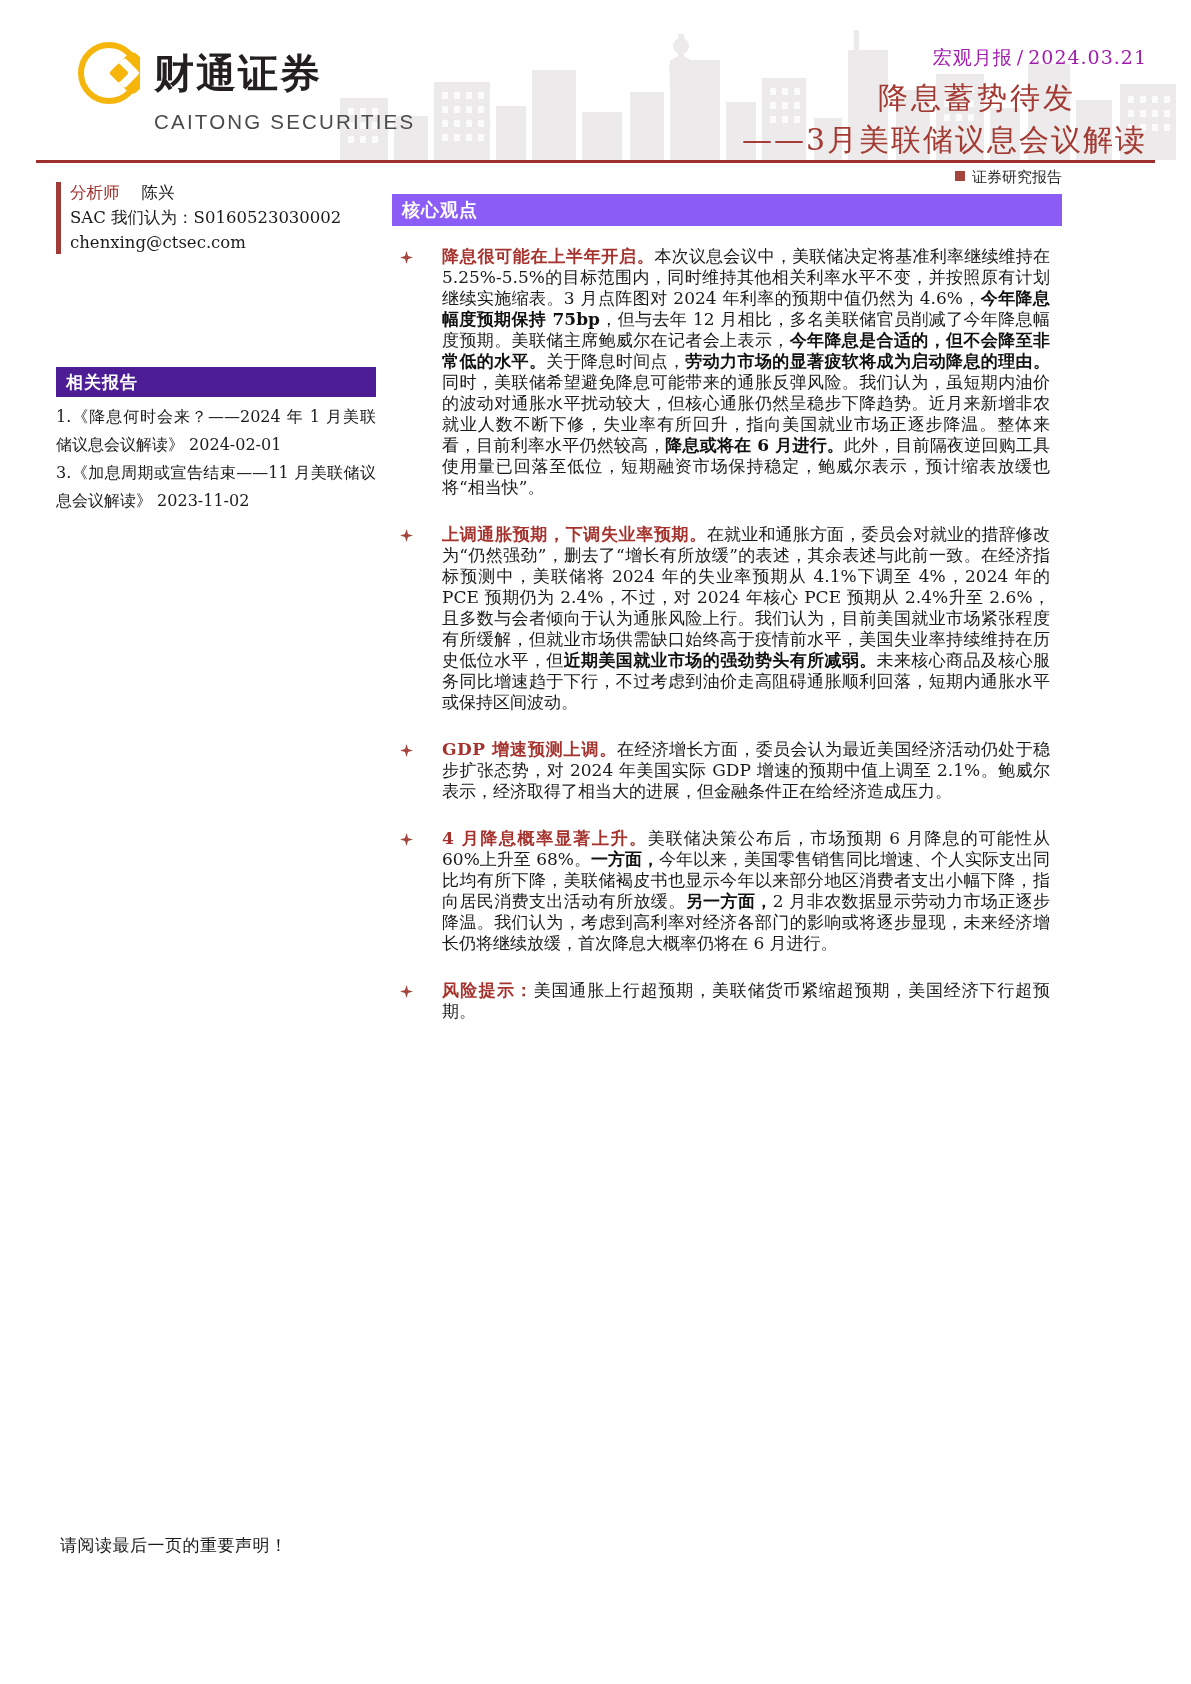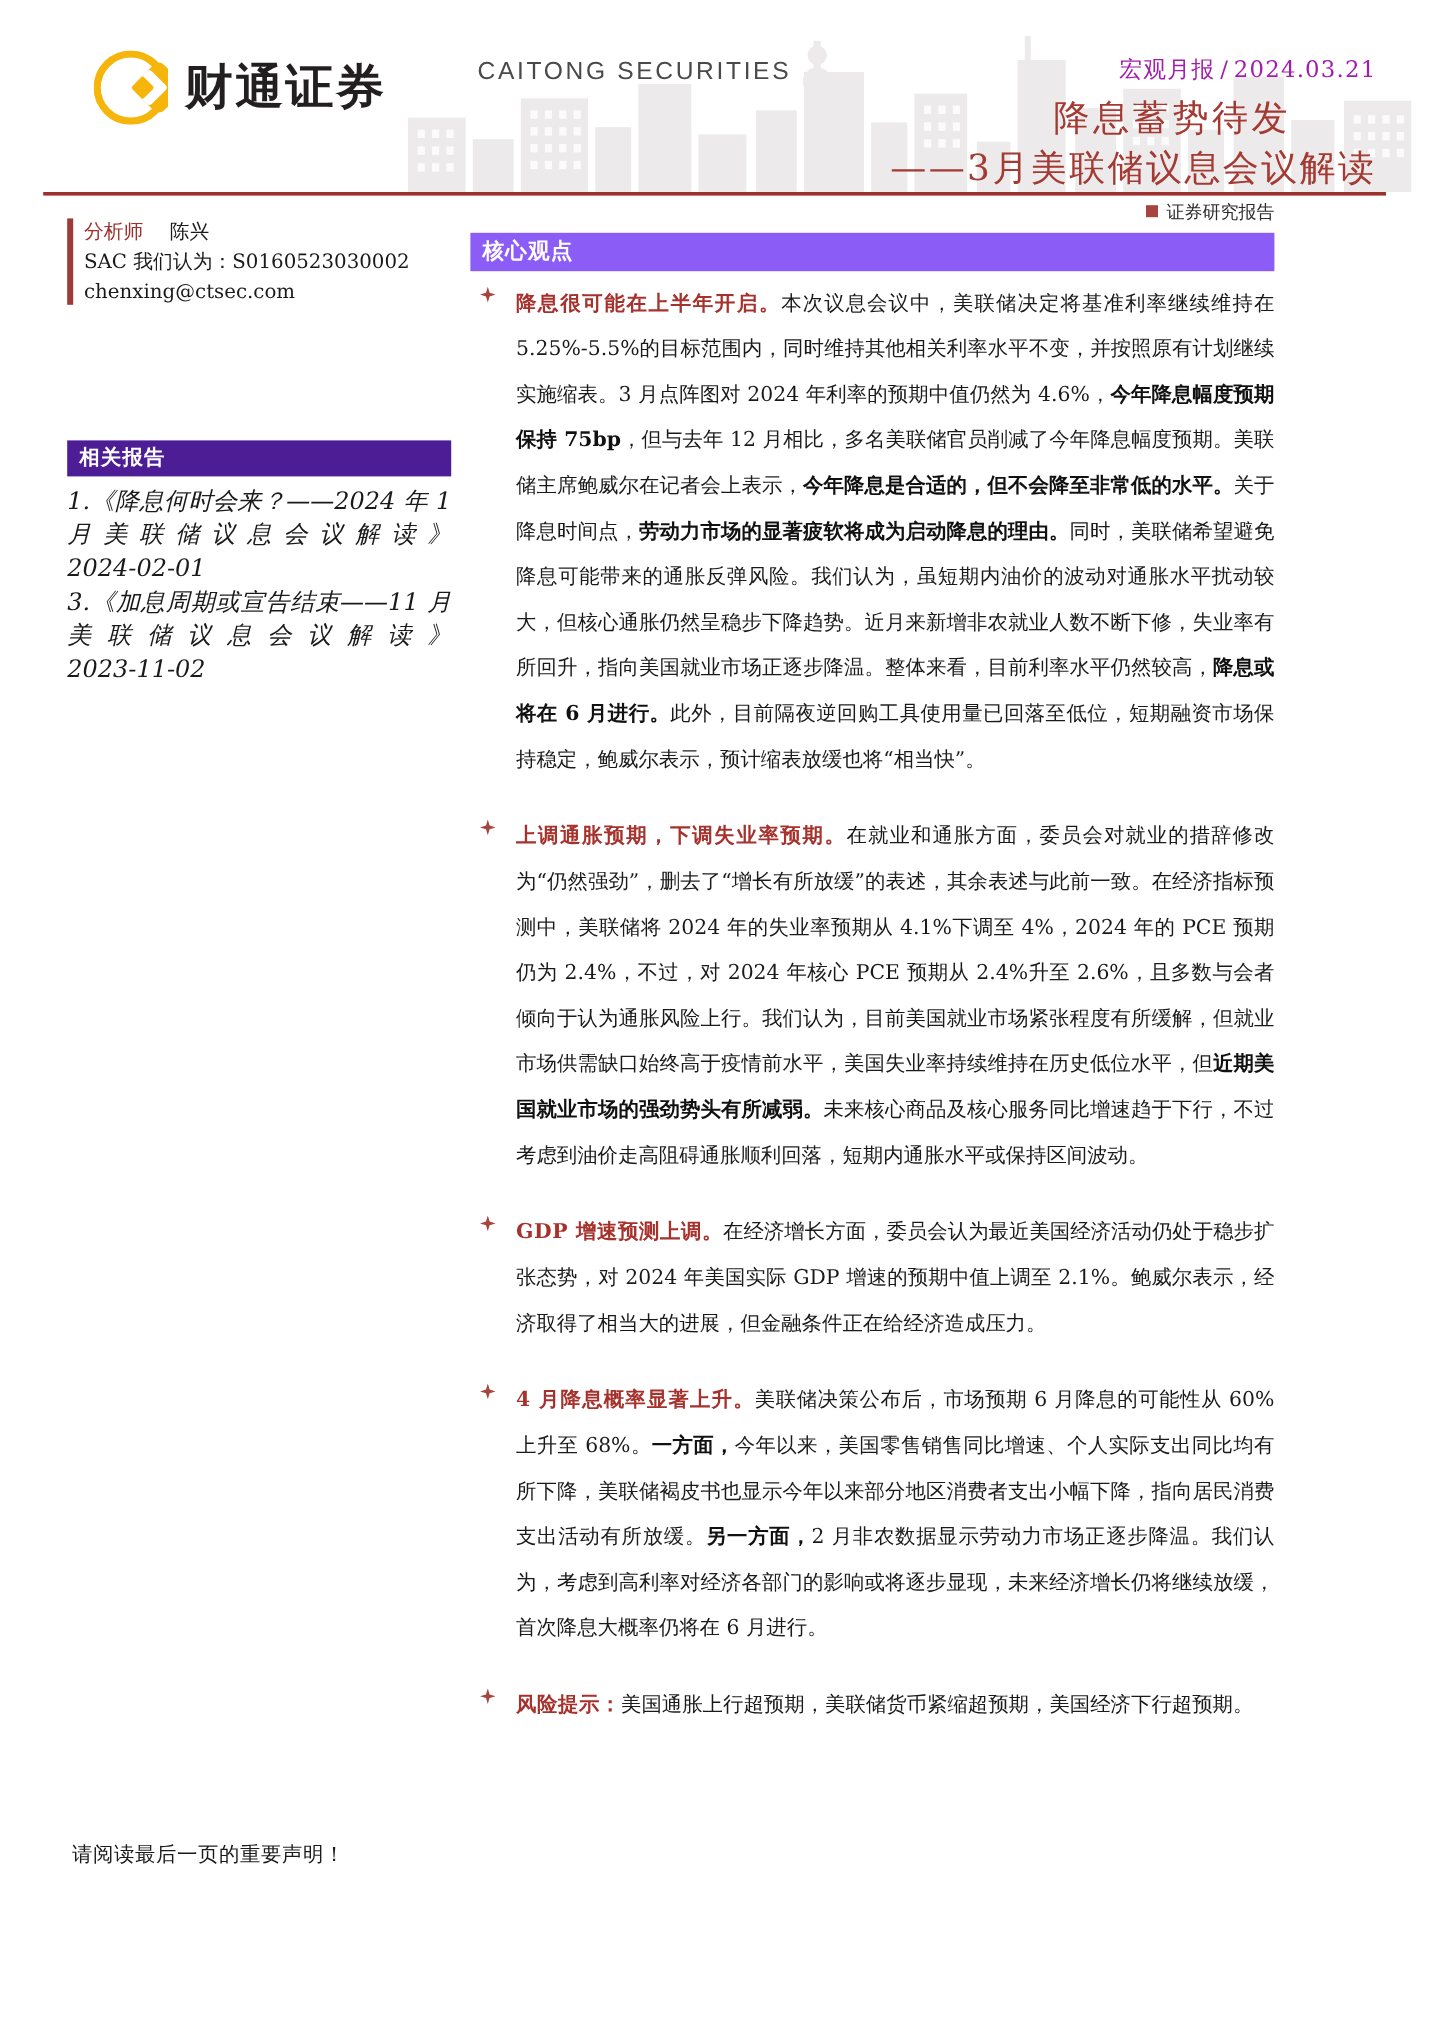--- a/index.html
+++ b/index.html
@@ -26,20 +26,21 @@
   .skyline {
     position: absolute;
     left: 330px; bottom: 0;
     width: 861px; height: 130px;
     overflow: hidden;
   }
   .logo-wrap {
     position: absolute;
     left: 78px; top: 42px;
     display: flex;
+    flex-direction: column;
     align-items: flex-start;
   }
   .logo-row { display: flex; align-items: center; }
   .logo-mark {
     width: 62px; height: 62px;
     position: relative;
     margin-right: 14px;
   }
   .logo-cn {
     font-family: "DejaVu Sans", sans-serif;
@@ -127,27 +128,26 @@
     color: #ffffff;
     font-size: 17px;
     font-weight: bold;
     line-height: 30px;
     padding-left: 10px;
     box-sizing: border-box;
     letter-spacing: 1px;
   }
   .rel-list { margin-top: 6px; }
   .rel-item {
-    font-size: 20px;
+    font-size: 16px;
     line-height: 28px;
     color: #1a1a1a;
     text-align: justify;
     text-justify: inter-ideograph;
     margin-bottom: 0px;
-    font-style: italic;
   }
   .rel-item .date { white-space: nowrap; }
 
   
   .main-col {
     position: absolute;
     left: 392px; top: 168px;
     width: 670px;
   }
   .res-tag {
@@ -192,23 +192,23 @@
   .bullet-marker {
     position: absolute;
     left: 8px; top: 5px;
     width: 13px; height: 13px;
     color: #a6443e;
     font-size: 15px;
     line-height: 13px;
   }
   .bullet-marker svg { display: block; }
   .bullet p {
-    margin: 0;
+    margin: 12px;
     font-size: 17px;
-    line-height: 38px;
+    line-height: 21px;
     color: #1a1a1a;
     text-align: justify;
     text-justify: inter-ideograph;
   }
   .lead {
     color: #a6322d;
     font-weight: bold;
     letter-spacing: 0.5px;
   }
   .b { font-weight: bold; color: #111111; }

